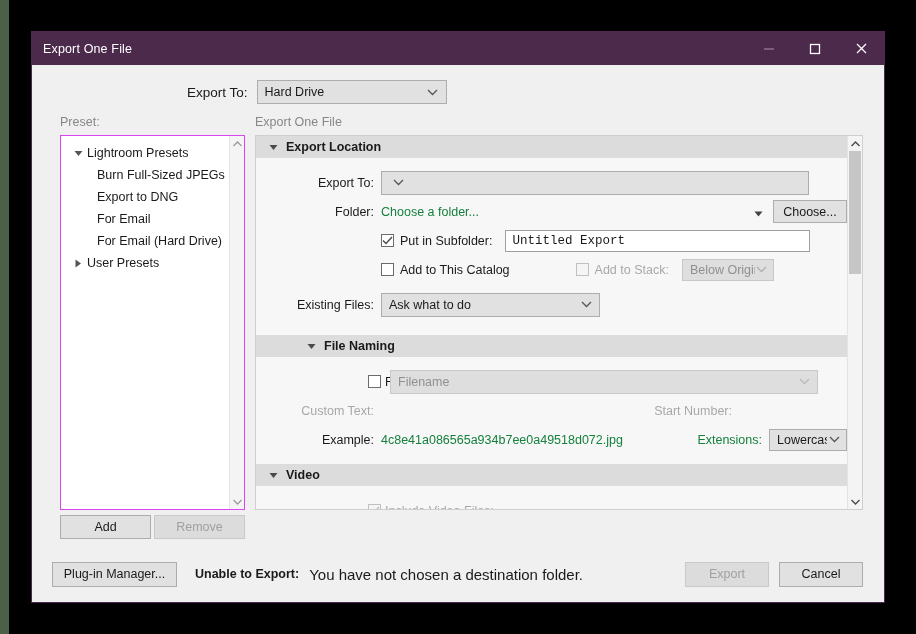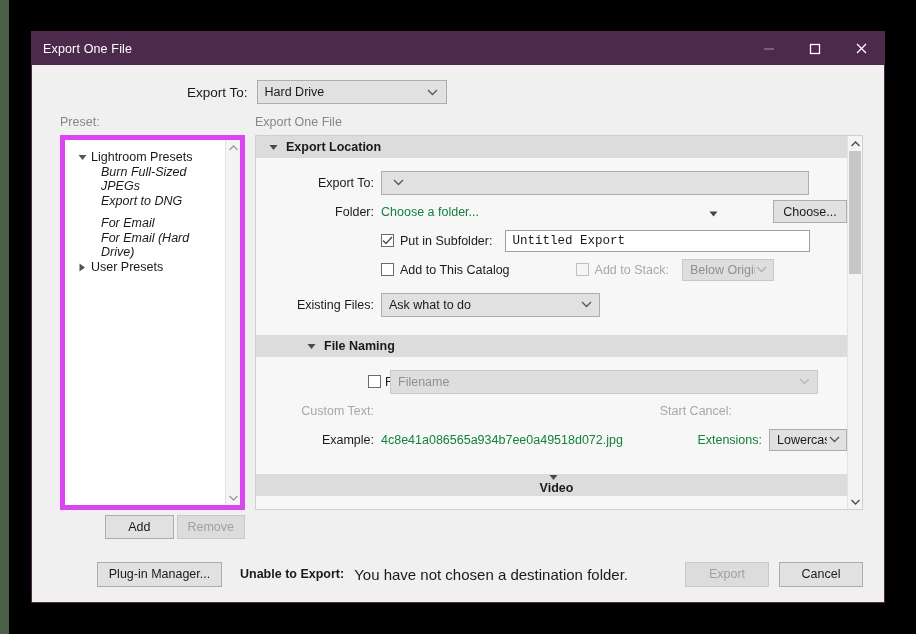--- a/index.html
+++ b/index.html
@@ -75,30 +75,30 @@
   .cols { display: flex; padding: 0 0 0 0; margin-top: 11px; }
   .left-col { width: 213px; padding-left: 28px; flex: 0 0 auto; }
   .right-col { flex: 1 1 auto; padding-left: 10px; padding-right: 21px; }
 
   .section-sub-label {
     font-size: 12.5px; color: #878787; margin-bottom: 4px; height: 16px;
   }
   .preset-label { font-size: 12.5px; color: #878787; margin-bottom: 4px; height: 16px; }
 
   .preset-box {
-    background: #ffffff; border: 5px solid #d946ef;
+    background: #ffffff; border: 1px solid #d946ef;
     height: 375px; position: relative; display: flex;
   }
   .preset-list { flex: 1 1 auto; padding-top: 6px; overflow: hidden; }
   .preset-item {
     font-size: 12.5px; color: #1a1a1a;
     height: 22px; display: flex; align-items: center;
     padding-left: 10px;
   }
-  .preset-item.child { padding-left: 36px; font-style: italic; }
+  .preset-item.child { padding-left: 36px; }
   .tri {
     width: 14px; display: inline-flex; align-items: center; justify-content: center;
     margin-right: 2px;
   }
 
   
   .vscroll {
     width: 15px; background: #f4f4f4; border-left: 1px solid #e3e3e3;
     display: flex; flex-direction: column; flex: 0 0 auto;
   }
@@ -111,21 +111,20 @@
     position: absolute; left: 1px; right: 1px;
     background: #c6c6c6;
   }
 
   .preset-buttons { display: flex; margin-top: 5px; }
   .btn {
     background: #e1e1e1; border: 1px solid #adadad;
     font-size: 12.5px; color: #1a1a1a; height: 24px;
     display: flex; align-items: center; justify-content: center;
     font-family: "Liberation Sans", sans-serif;
-    margin-left: 45px;
   }
   .btn.disabled { color: #a0a0a0; background: #dcdcdc; border-color: #c9c9c9; }
   .btn.add { width: 101px; }
   .btn.remove { width: 101px; margin-left: 3px; }
 
   
   .panel {
     background: #f7f7f7; border: 1px solid #cfcfcf;
     height: 375px; display: flex; overflow: hidden;
   }
@@ -384,39 +383,39 @@
                   <svg width="11" height="7" viewBox="0 0 11 7">
                       <path d="M1 1 L5.5 5.5 L10 1" fill="none" stroke="#b8b8b8" stroke-width="1.3"></path>
                     </svg>
                 </div>
               </div>
             </div>
 
             <div class="row">
               <div class="rlabel w125 dim">Custom Text:</div>
               <div style="flex:1 1 auto;"></div>
-              <div class="dimtext" style="margin-right:115px;">Start Cancel:</div>
+              <div class="dimtext" style="margin-right:115px;">Start Number:</div>
             </div>
 
             <div class="row">
               <div class="rlabel w125">Example:</div>
               <div class="linkish">4c8e41a086565a934b7ee0a49518d072.jpg</div>
               <div style="flex:1 1 auto;"></div>
               <div class="linkish" style="margin-right:7px;">Extensions:</div>
               <div class="combo" style="width:78px;height:22px;">
                 <div class="cval">Lowercase</div>
                 <div class="carrow">
                   <svg width="11" height="7" viewBox="0 0 11 7">
                       <path d="M1 1 L5.5 5.5 L10 1" fill="none" stroke="#555" stroke-width="1.3"></path>
                     </svg>
                 </div>
               </div>
             </div>
 
-            <div class="sec-header" style="margin-top:20px;flex-direction:column;">
+            <div class="sec-header" style="margin-top:10px;">
               <span class="tri">
                 <svg width="9" height="7" viewBox="0 0 9 7">
                     <path d="M0.5 1 L8.5 1 L4.5 6 Z" fill="#4a4a4a"></path>
                   </svg>
               </span>
               <span>Video</span>
             </div>
 
             <div class="row" style="margin-top:10px;">
               <div class="w125" style="display:flex;justify-content:flex-end;align-items:center;">

